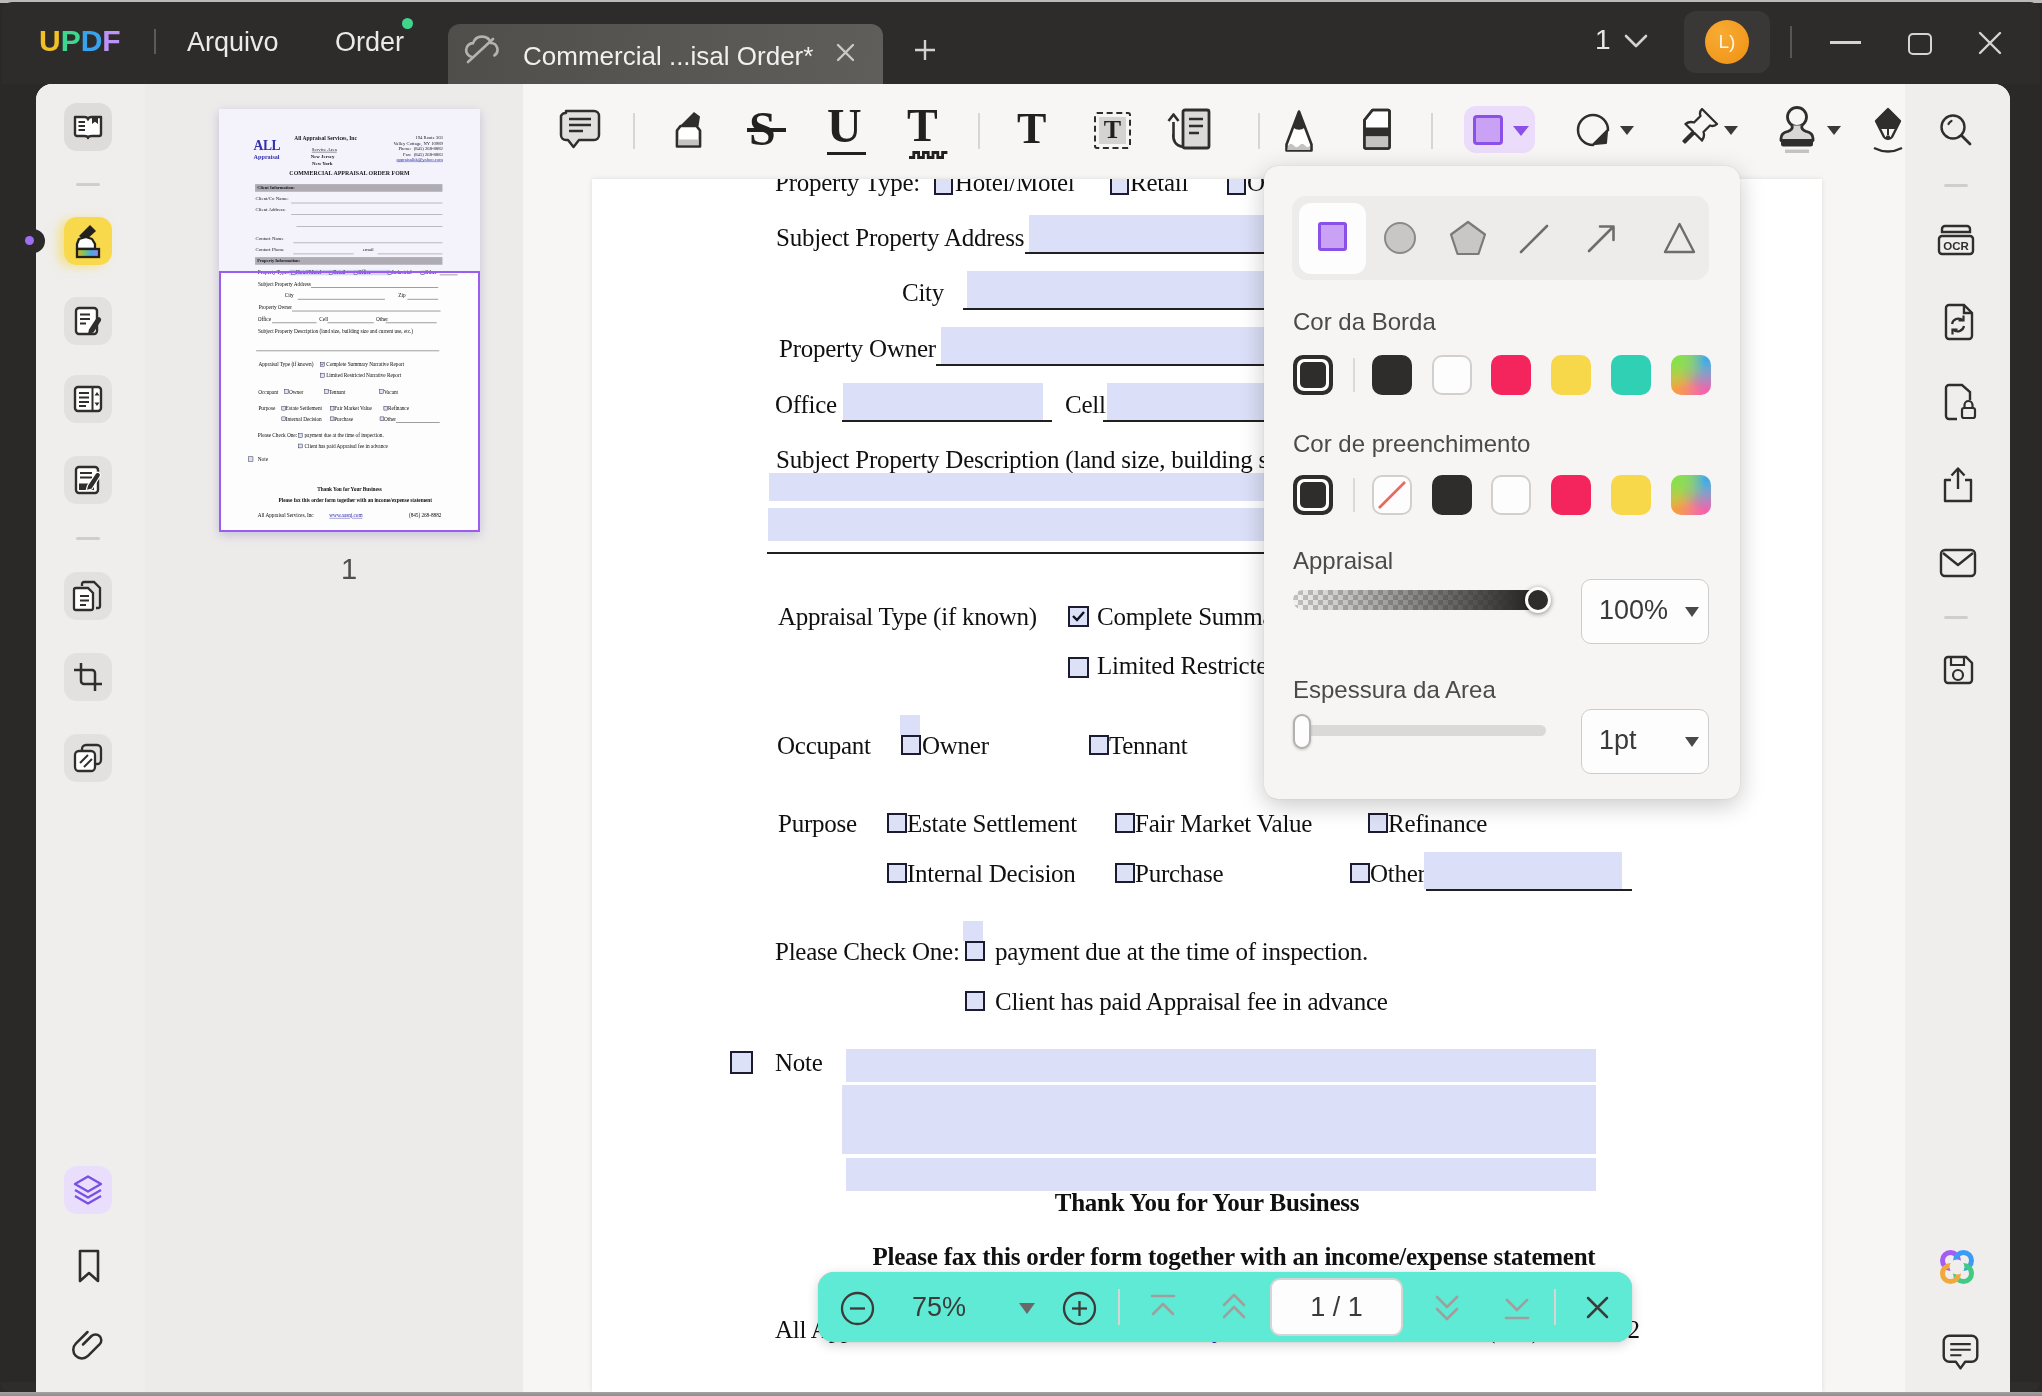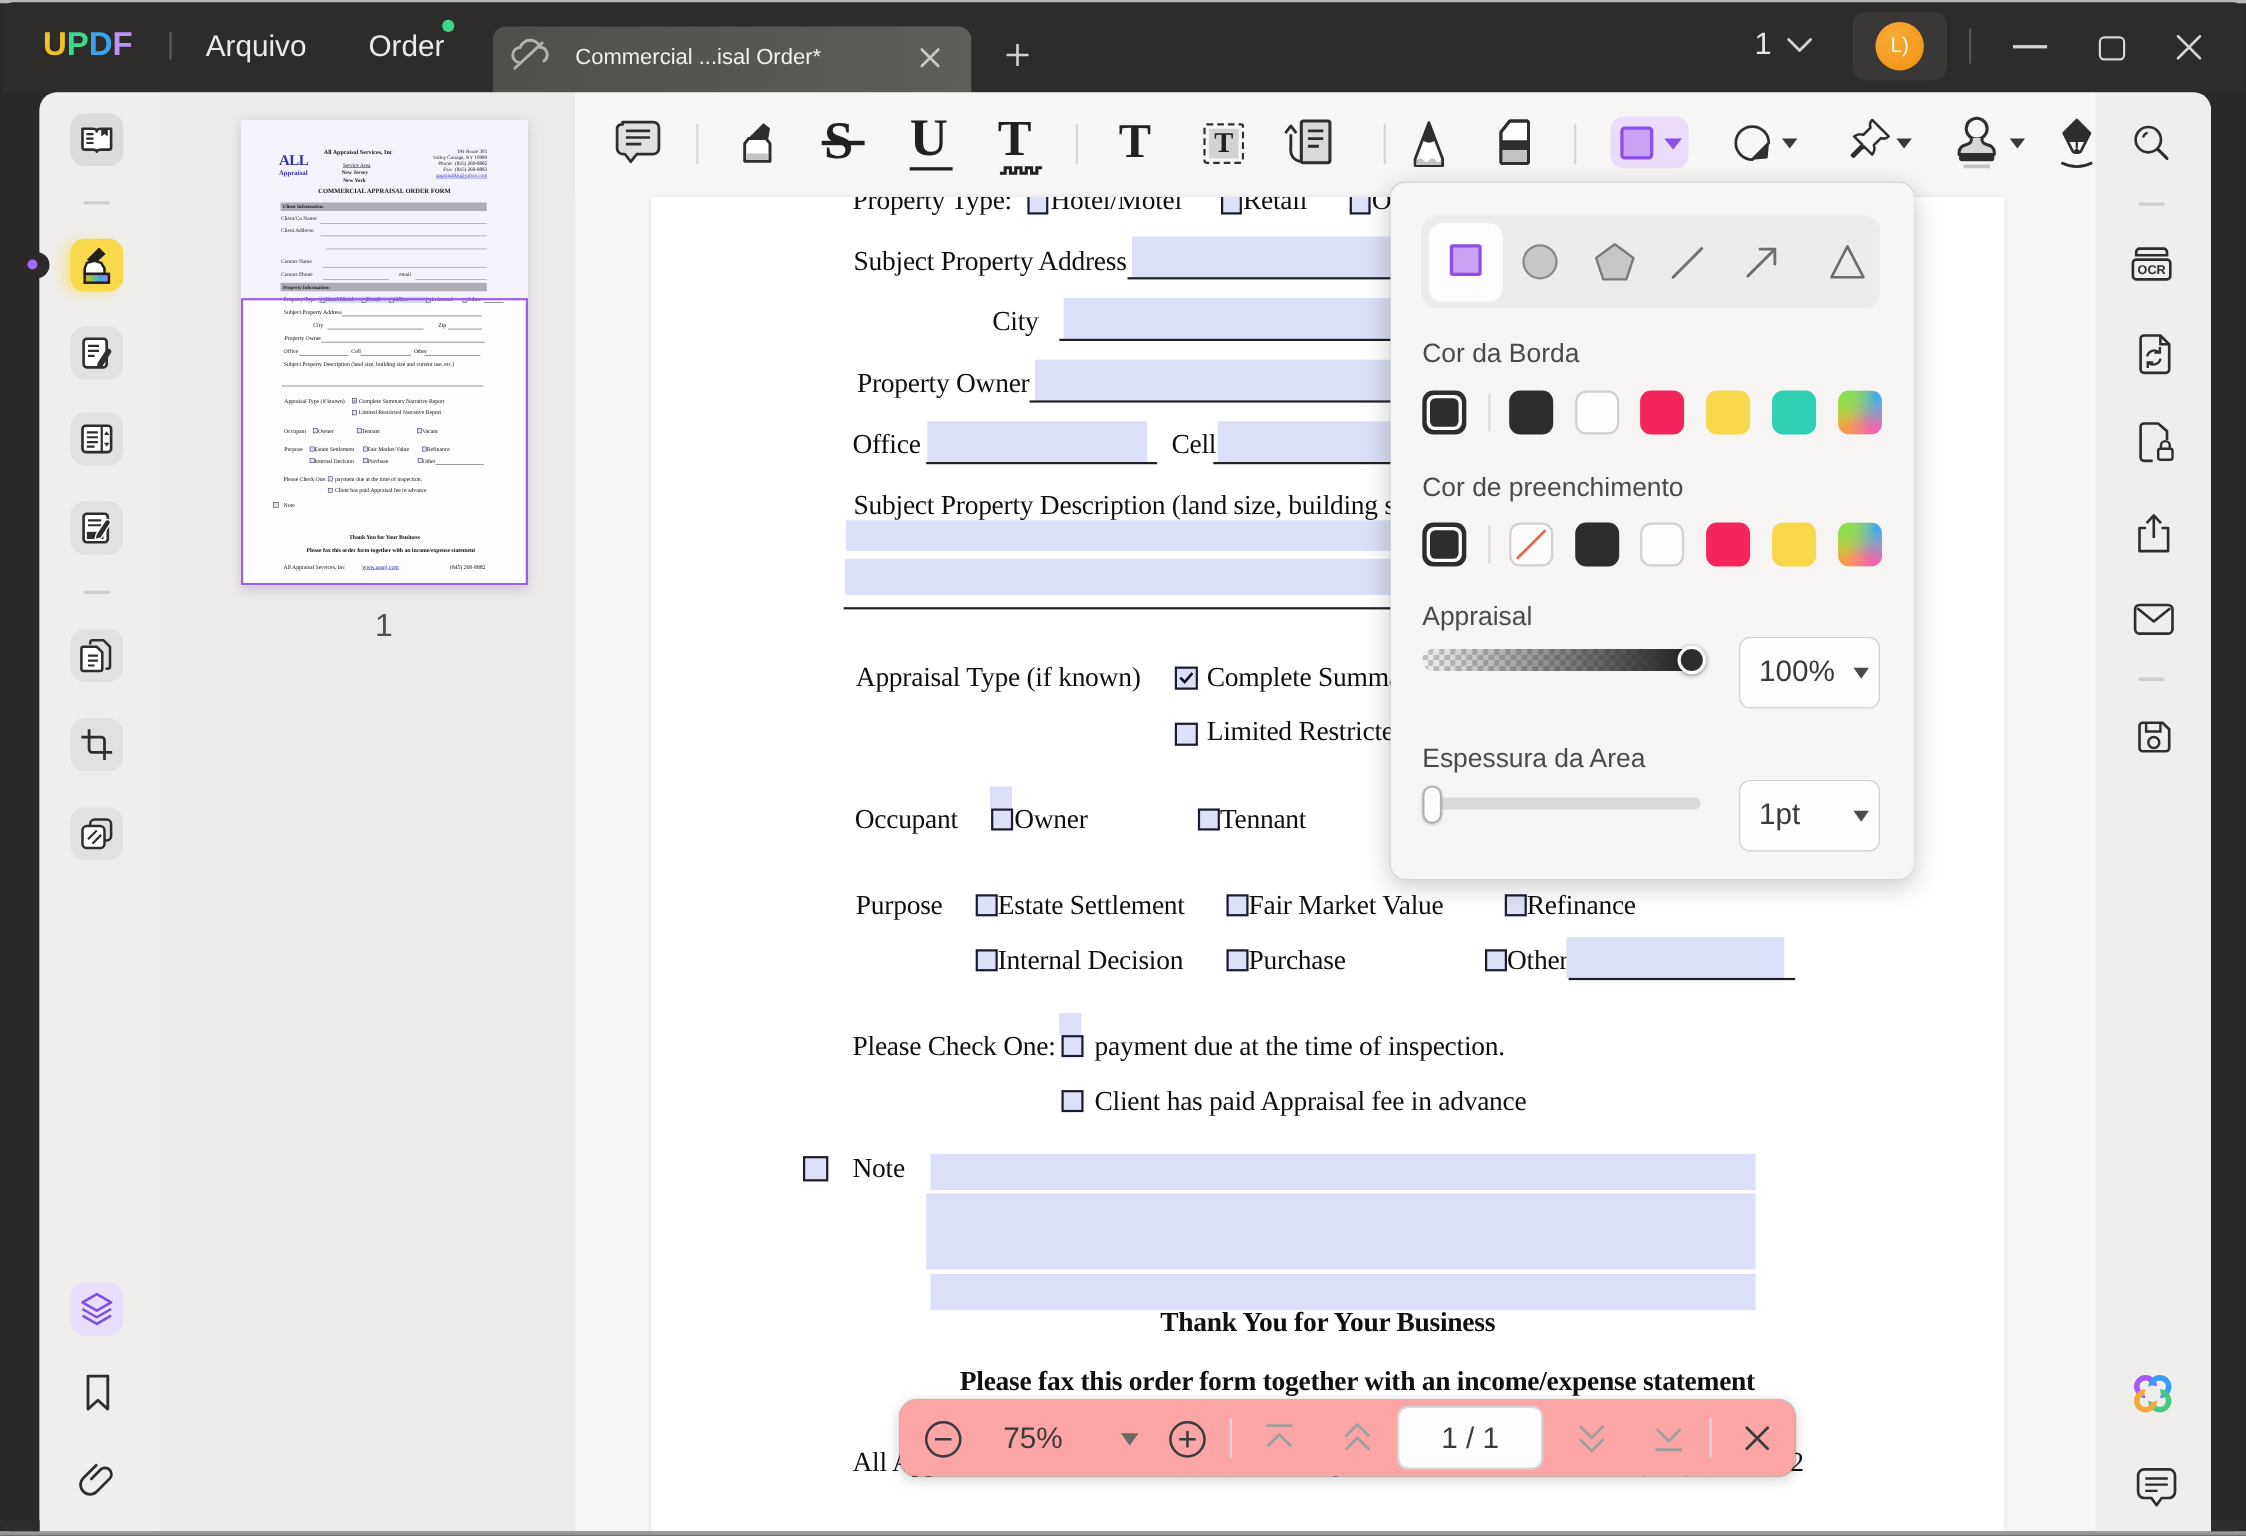--- a/index.html
+++ b/index.html
@@ -14,34 +14,34 @@
   #thumbpanel{position:absolute;left:145px;top:84px;width:378px;height:1308px;background:#edebea;}
   #rightbar{position:absolute;left:1905px;top:84px;width:105px;height:1308px;background:#efeeec;border-radius:0 16px 0 0;}
   #bottomstrip{position:absolute;left:0;top:1392px;width:2042px;height:4px;background:linear-gradient(#a3a2a0,#8e8d8b);}
   
   #blcorner{position:absolute;left:0px;top:1382px;width:36px;height:10px;background:#2e2d2b;border-radius:0 0 0 10px;}
   #brcorner{position:absolute;left:2010px;top:1382px;width:30px;height:10px;background:#2e2d2b;border-radius:0 0 10px 0;}
   
   .logo{position:absolute;left:37px;top:22px;font-size:30px;font-weight:bold;letter-spacing:0px;font-family:"Liberation Sans",sans-serif;text-align:right;}
   .menu{position:absolute;top:25px;color:#ebeae8;font-size:27px;}
   #tab{position:absolute;left:446px;top:22px;width:435px;height:62px;background:linear-gradient(95deg,#504e4b,#605e5a);border-radius:12px 12px 0 0;}
-  .tabtitle{position:absolute;left:75px;top:17px;color:#f1f0ef;font-size:20px;white-space:nowrap;}
+  .tabtitle{position:absolute;left:75px;top:17px;color:#f1f0ef;font-size:26px;white-space:nowrap;}
   
   #page{position:absolute;left:592px;top:179px;width:1230px;height:1213px;background:#ffffff;box-shadow:0 0 5px rgba(0,0,0,0.10);}
   #toolband{position:absolute;left:523px;top:84px;width:1382px;height:95px;background:#f7f6f5;}
   .dt{position:absolute;font-family:"Liberation Serif",serif;font-size:25px;line-height:34px;color:#101010;white-space:nowrap;letter-spacing:-0.25px;}
   .dtb{position:absolute;font-family:"Liberation Serif",serif;font-size:25px;line-height:34px;font-weight:bold;color:#101010;white-space:nowrap;letter-spacing:-0.25px;}
   .fld{position:absolute;background:#dbdff7;}
   .ul{position:absolute;height:2px;background:#202020;}
   
   #popup{position:absolute;left:1264px;top:166px;width:476px;height:633px;background:#f6f5f4;border-radius:14px;box-shadow:0 6px 24px rgba(0,0,0,0.22),0 0 1px rgba(0,0,0,0.2);}
   .plabel{position:absolute;color:#4b4a48;font-size:24px;}
   .swatch{position:absolute;width:40px;height:40px;border-radius:10px;}
   
-  #zoombar{position:absolute;left:818px;top:1272px;width:814px;height:70px;background:#fca5a5;border-radius:16px;box-shadow:0 3px 12px rgba(0,0,0,0.18),0 0 1px rgba(0,0,0,0.25);}
+  #zoombar{position:absolute;left:818px;top:1272px;width:814px;height:70px;background:#5eead4;border-radius:16px;box-shadow:0 3px 12px rgba(0,0,0,0.18),0 0 1px rgba(0,0,0,0.25);}
   
   .sbtn{position:absolute;left:64px;width:48px;height:48px;background:#e3e1e0;border-radius:13px;}
   
   .pc{position:absolute;left:0;top:0;width:1230px;height:1993px;}
   .pcs{transform:scale(0.2122);transform-origin:0 0;}
   .pc .tonly{display:none;}
   .pcs .tonly{display:block;}
   .th{position:absolute;font-family:"Liberation Serif",serif;white-space:nowrap;color:#111;}
   .tl{position:absolute;height:2px;background:#6a6a6a;}
   .cbx{position:absolute;width:20px;height:20px;background:#dde1f7;border:2px solid #1c1c30;box-sizing:border-box;}

